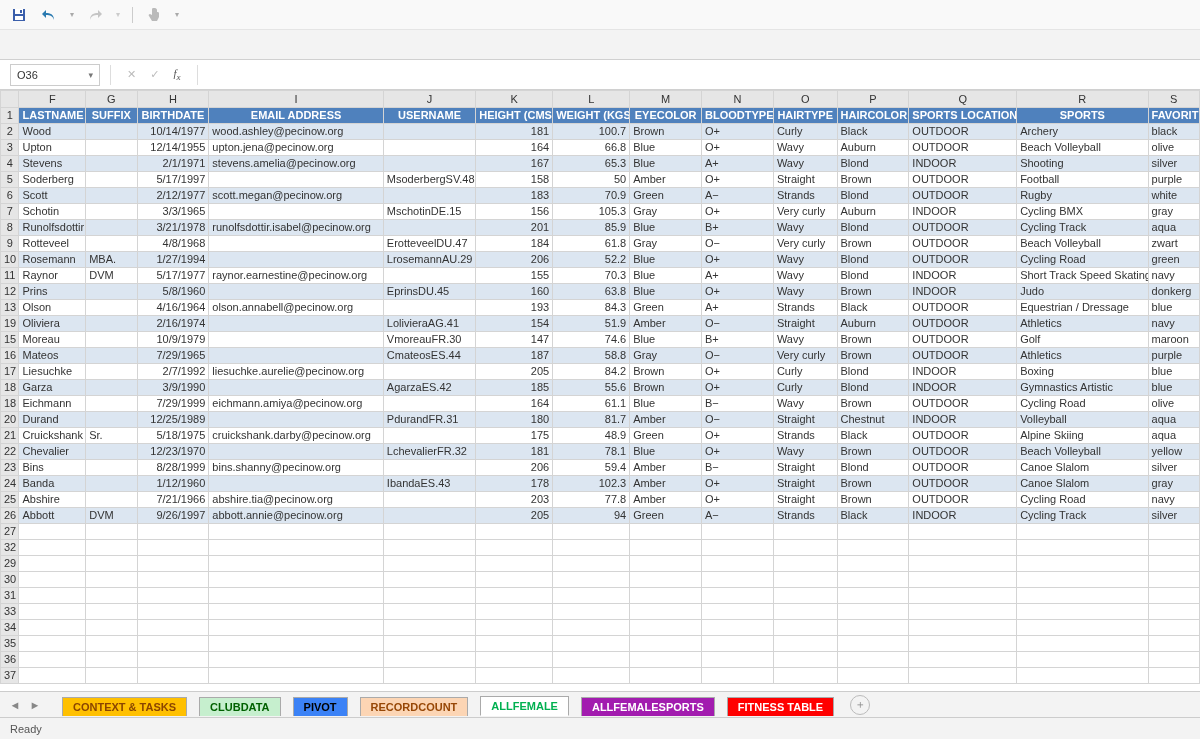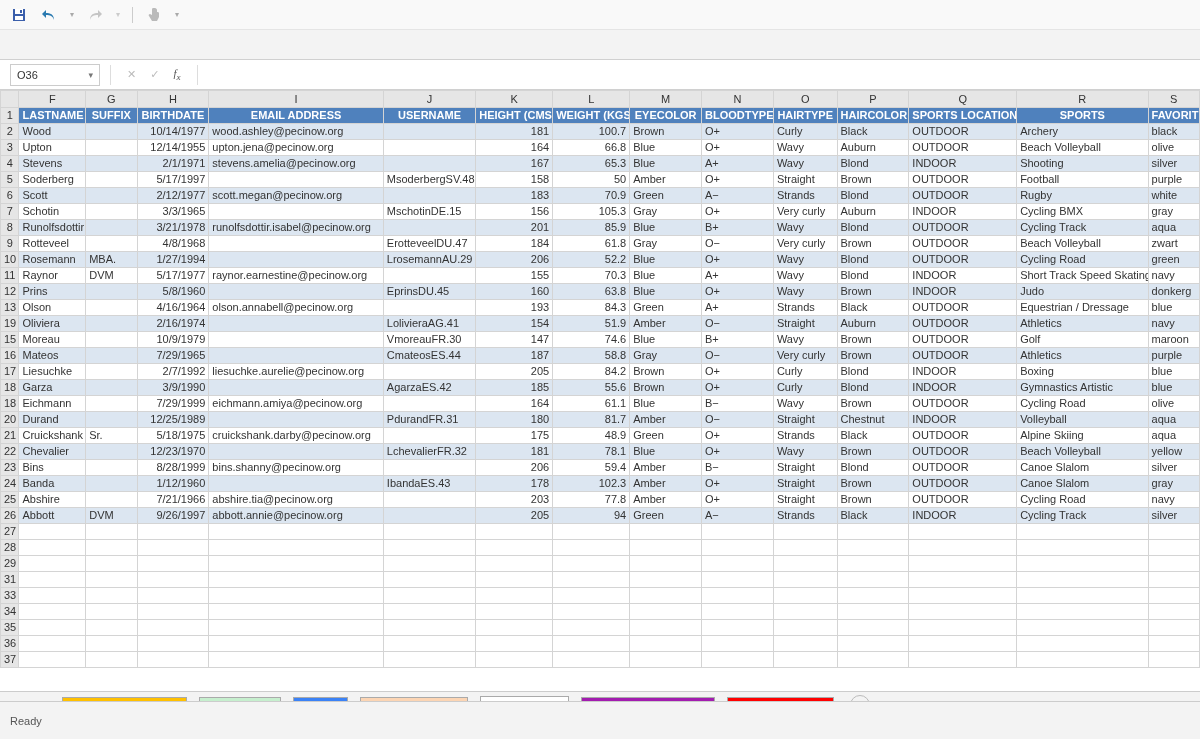--- a/index.html
+++ b/index.html
@@ -21,21 +21,21 @@
   table.grid th.rowhead { background:#e6e6e6; color:#333; font-weight:normal; text-align:center; width:18px; min-width:18px;}
   table.grid tr.header td { background:#4f81bd; color:#fff; font-weight:bold;text-align:center;}
   table.grid tr.band td { background:#dce6f1; }
   table.grid td.num { text-align:right; }
   .tabs-area { position:absolute; bottom:22px; left:0; right:0; height:26px; background:#f3f3f3; border-top:1px solid #ccc; display:flex; align-items:center; padding:0 8px; gap:6px;}
   .nav-arrow { width:14px; height:14px; color:#888; display:flex; align-items:center; justify-content:center; cursor:pointer;}
   .tabs { display:flex; gap:12px; margin-left:14px; align-items:flex-end;}
   .tab { padding:3px 10px; border:1px solid #aaa; border-bottom:none; font-size:11px; font-weight:bold; cursor:pointer; position:relative; top:1px; }
   .tab.active { background:#fff !important; border-bottom:1px solid #fff; }
   .add-tab { width:20px; height:20px; border:1px solid #bbb; border-radius:50%; display:flex; align-items:center; justify-content:center; margin-left:10px; color:#888; cursor:pointer;}
-  .status { position:absolute; bottom:0; left:0; right:0; height:38px; background:#f3f3f3; border-top:1px solid #ccc; display:flex; align-items:center; padding:0 10px; font-size:11px; color:#555;}
+  .status { position:absolute; bottom:0; left:0; right:0; height:22px; background:#f3f3f3; border-top:1px solid #ccc; display:flex; align-items:center; padding:0 10px; font-size:11px; color:#555;}
   .corner { background:#e6e6e6; width:18px;}
   svg { display:block; }
 </style>
 </head>
 <body>
 
 <div class="qat">
   <div class="btn">
     <svg width="16" height="16" viewBox="0 0 16 16">
         <rect x="2" y="2" width="12" height="12" fill="#3b5fab"></rect>
@@ -572,38 +572,55 @@
           <td></td>
           <td></td>
           <td></td>
           <td></td>
           <td></td>
           <td></td>
           <td></td>
           <td></td>
         </tr>
         <tr>
-          <th class="rowhead">28</th>
+          <th class="rowhead">32</th>
           <td></td>
           <td></td>
           <td></td>
           <td></td>
           <td></td>
           <td></td>
           <td></td>
           <td></td>
           <td></td>
           <td></td>
           <td></td>
           <td></td>
           <td></td>
           <td></td>
         </tr>
         <tr>
           <th class="rowhead">29</th>
+          <td></td>
+          <td></td>
+          <td></td>
+          <td></td>
+          <td></td>
+          <td></td>
+          <td></td>
+          <td></td>
+          <td></td>
+          <td></td>
+          <td></td>
+          <td></td>
+          <td></td>
+          <td></td>
+        </tr>
+        <tr>
+          <th class="rowhead">30</th>
           <td></td>
           <td></td>
           <td></td>
           <td></td>
           <td></td>
           <td></td>
           <td></td>
           <td></td>
           <td></td>
           <td></td>

